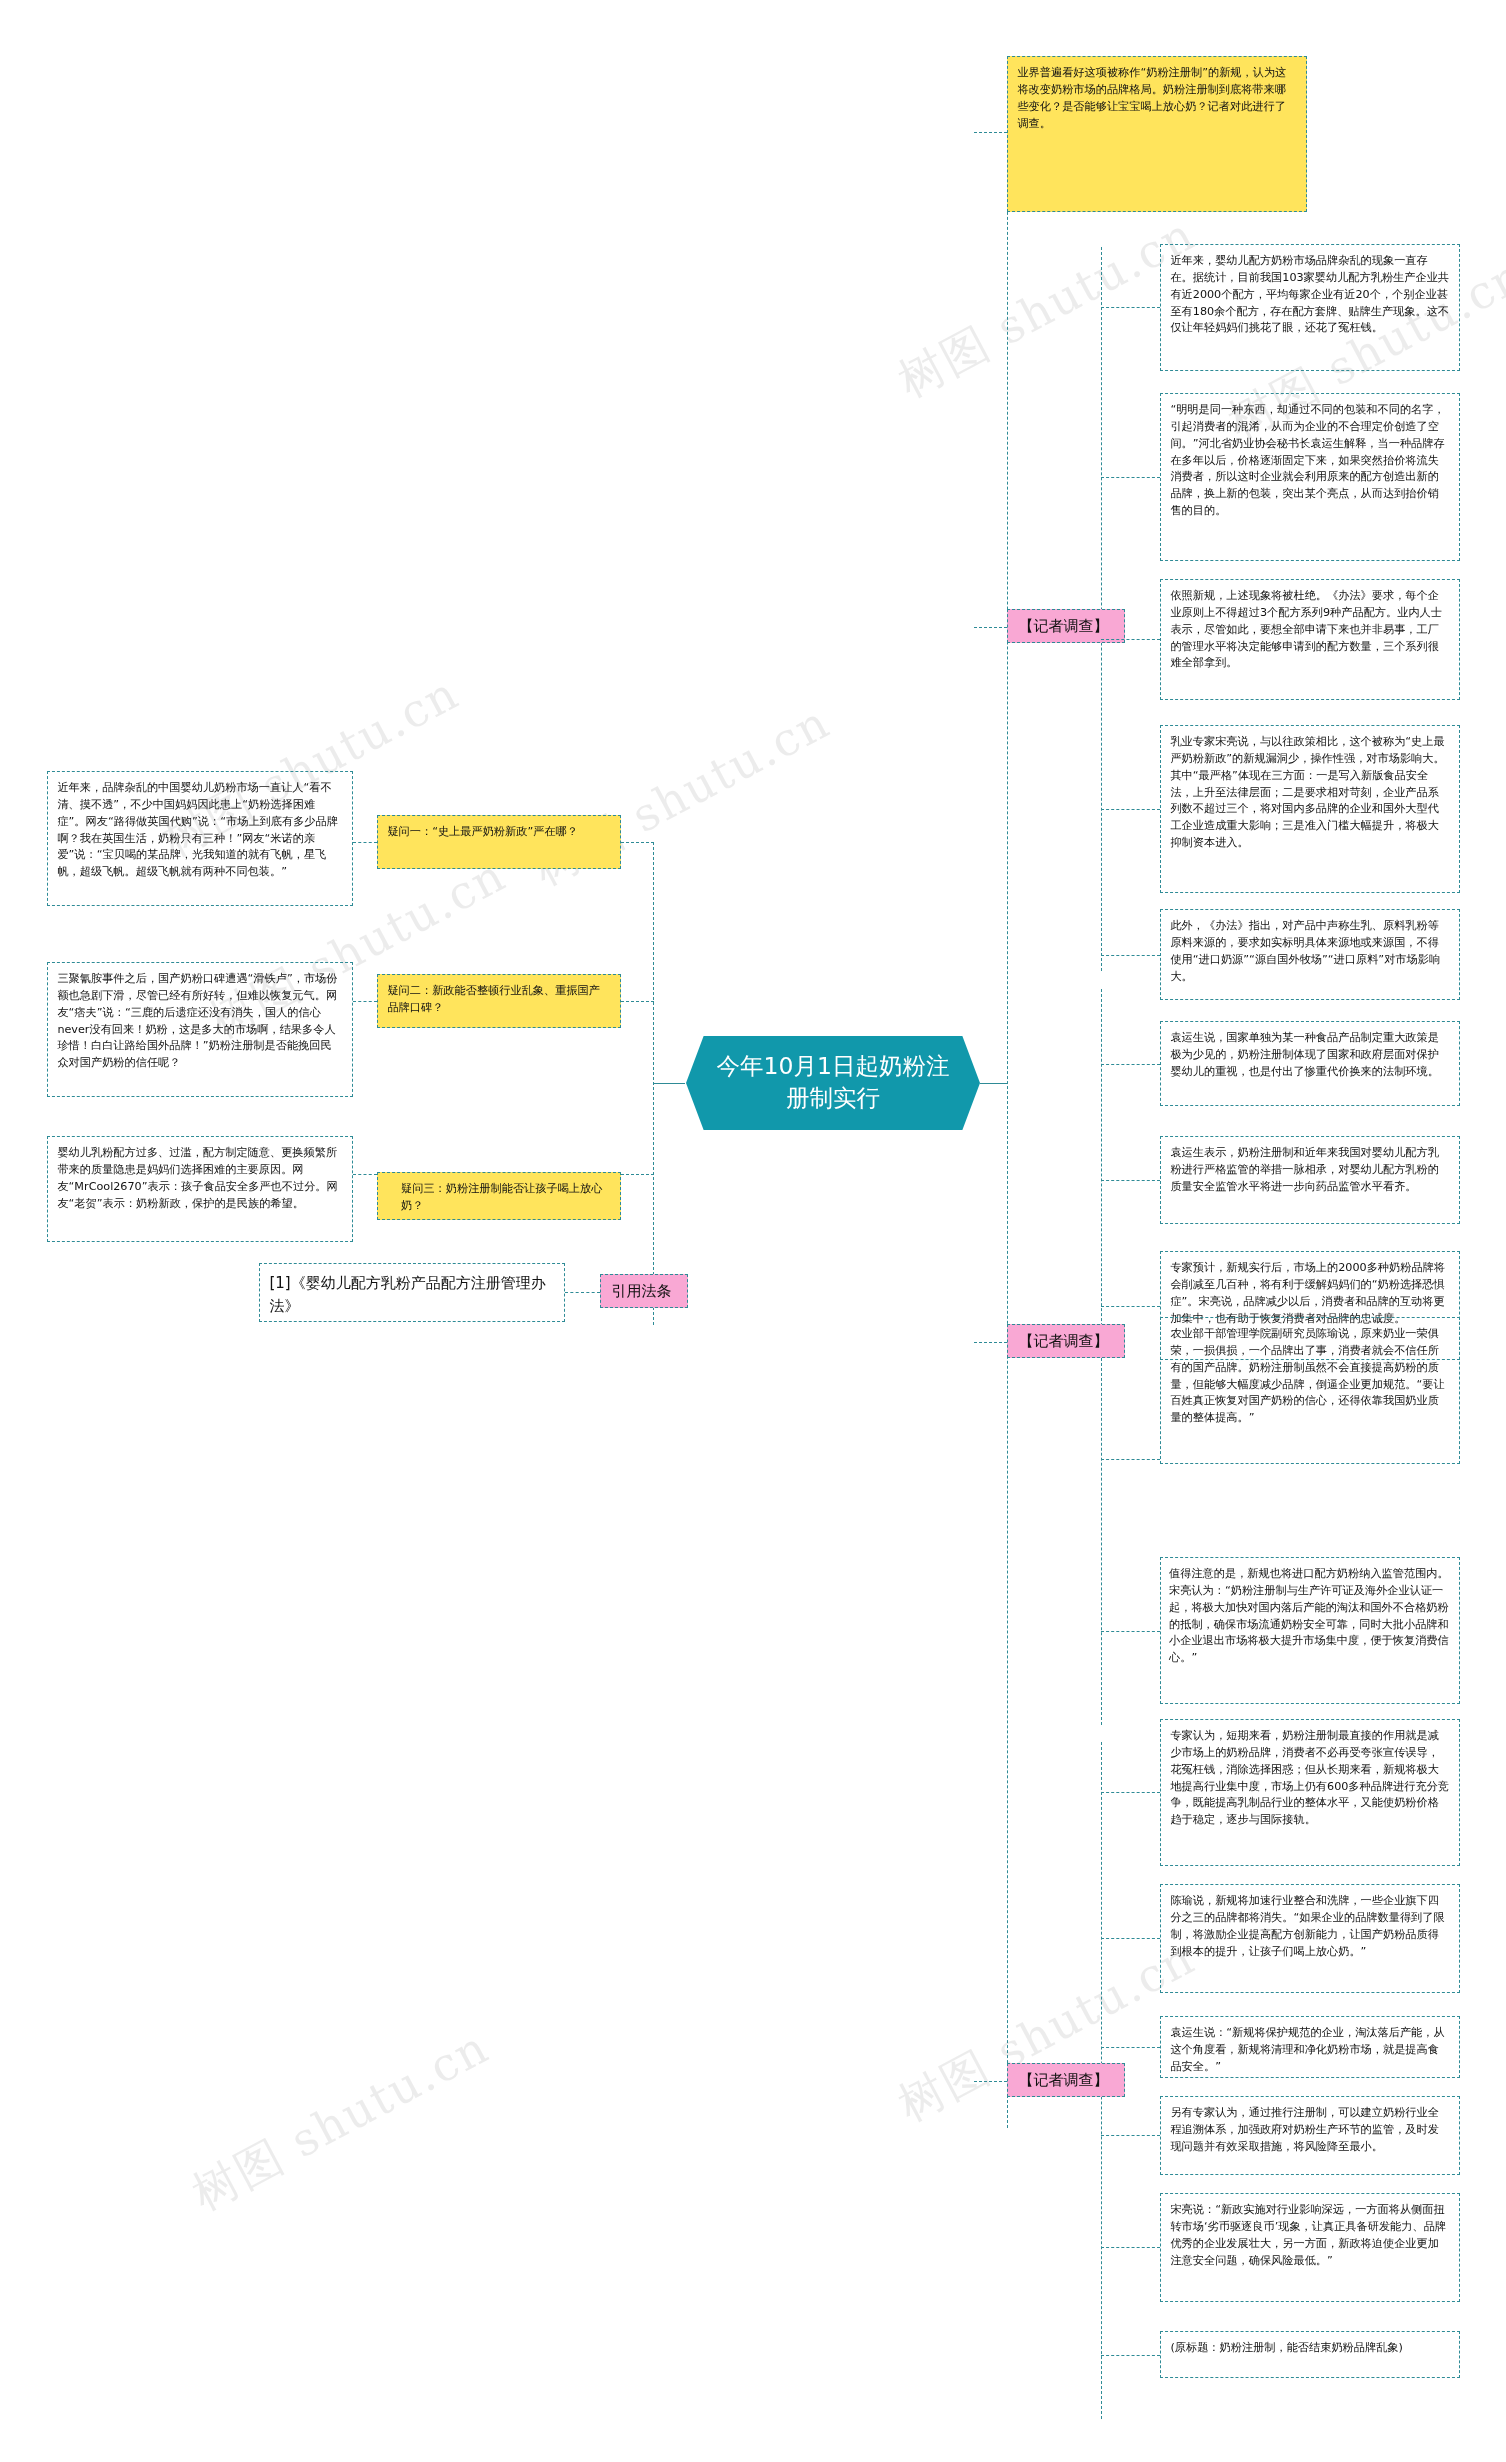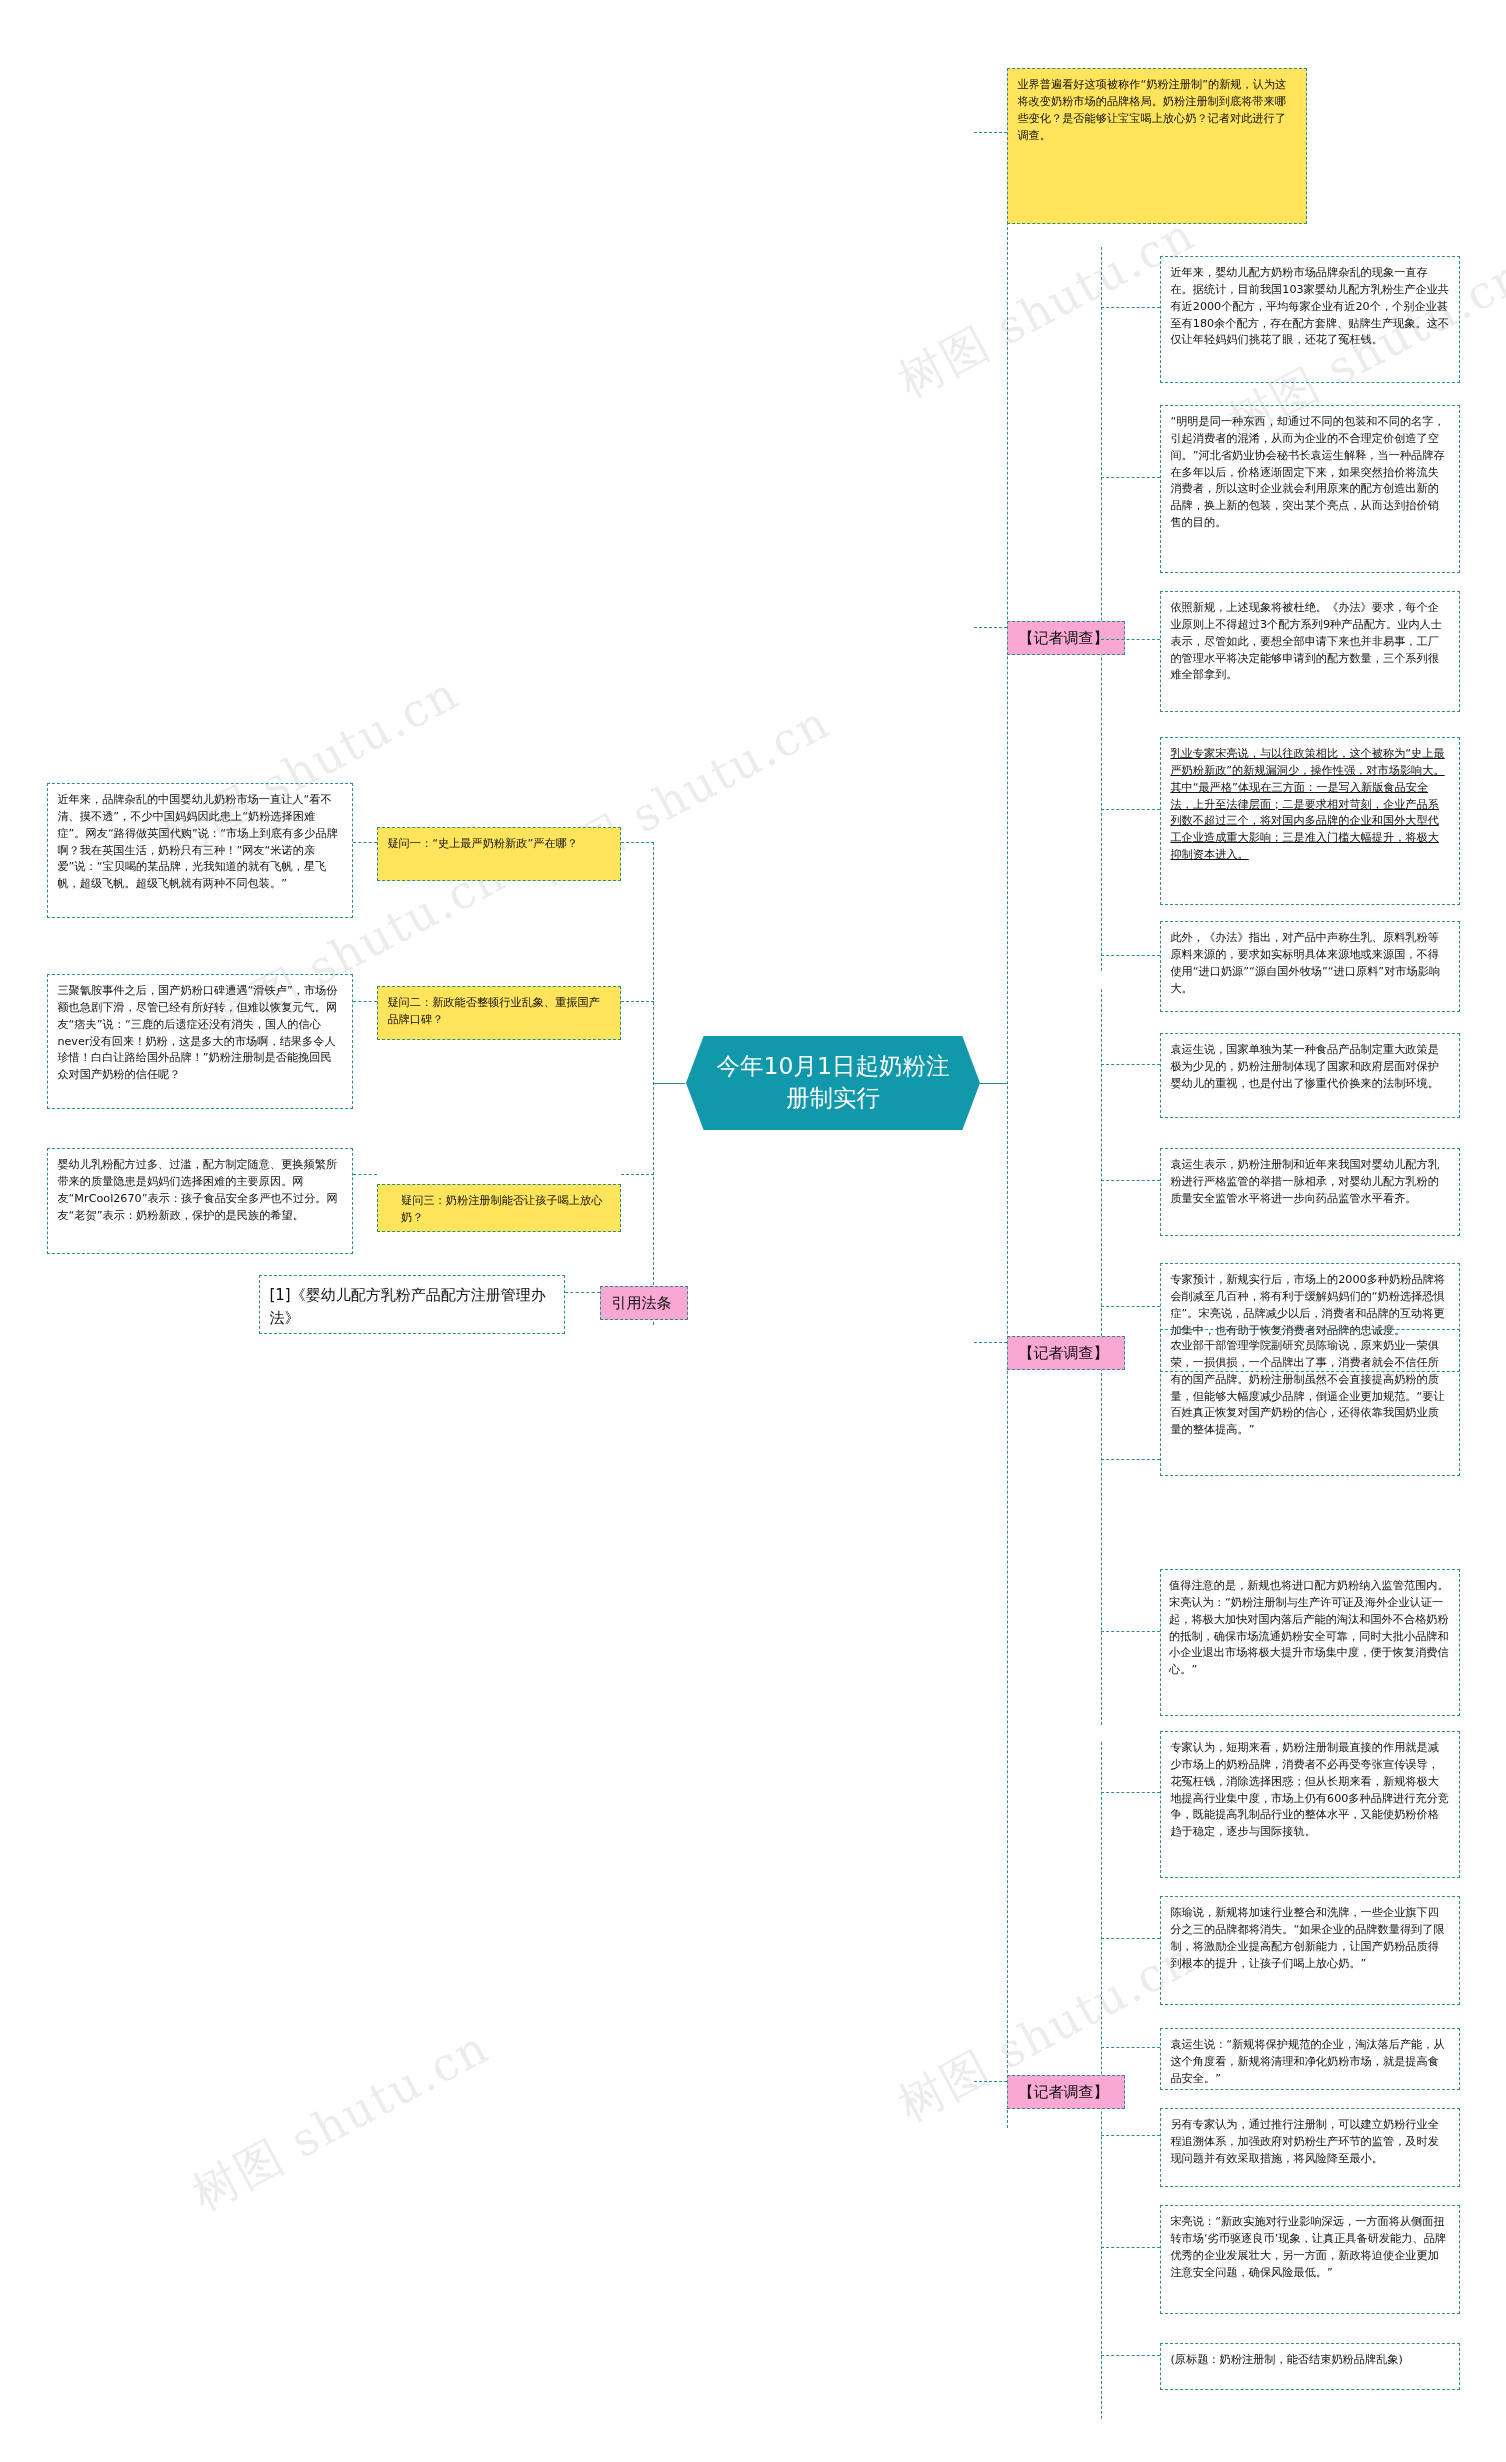--- a/index.html
+++ b/index.html
@@ -15,21 +15,20 @@
     user-select:none;letter-spacing:1.8px;
   }
   
   .node{
     position:absolute;box-sizing:border-box;
     border:1.2px dashed #2e8b96;
     background:transparent;
     color:#111;
     line-height:1.5;
     padding:8.2px 9.4px;
-    margin-top:12px;
   }
   .node.text{font-size:11.2px;}
   .node.yellow{background:#ffe45c;border-color:#2e8b96;}
   .node.label{background:#f9a8d4;font-size:15px;padding:5.9px 10.6px;display:flex;align-items:center;}
   .node.cite{font-size:15px;}
   
   .central{
     position:absolute;
     background:#1198ab;color:#ffffff;
     font-size:23.5px;line-height:1.35;
@@ -148,21 +147,21 @@
 <div class="node text" style="left:1160px;top:393px;width:300px;height:168px;">
   <span>“明明是同一种东西，却通过不同的包装和不同的名字，引起消费者的混淆，从而为企业的不合理定价创造了空间。”河北省奶业协会秘书长袁运生解释，当一种品牌存在多年以后，价格逐渐固定下来，如果突然抬价将流失消费者，所以这时企业就会利用原来的配方创造出新的品牌，换上新的包装，突出某个亮点，从而达到抬价销售的目的。</span>
 </div>
 <div class="ln dash-h" style="left:1101px;top:477px;width:59px;"></div>
 
 <div class="node text" style="left:1160px;top:579px;width:300px;height:121px;">
   <span>依照新规，上述现象将被杜绝。《办法》要求，每个企业原则上不得超过3个配方系列9种产品配方。业内人士表示，尽管如此，要想全部申请下来也并非易事，工厂的管理水平将决定能够申请到的配方数量，三个系列很难全部拿到。</span>
 </div>
 <div class="ln dash-h" style="left:1101px;top:639px;width:59px;"></div>
 
-<div class="node text" style="left:1160px;top:725px;width:300px;height:168px;text-decoration:underline;">
+<div class="node text" style="left:1160px;top:725px;width:300px;height:168px;">
   <span>乳业专家宋亮说，与以往政策相比，这个被称为“史上最严奶粉新政”的新规漏洞少，操作性强，对市场影响大。其中“最严格”体现在三方面：一是写入新版食品安全法，上升至法律层面；二是要求相对苛刻，企业产品系列数不超过三个，将对国内多品牌的企业和国外大型代工企业造成重大影响；三是准入门槛大幅提升，将极大抑制资本进入。</span>
 </div>
 <div class="ln dash-h" style="left:1101px;top:809px;width:59px;"></div>
 
 <div class="node text" style="left:1160px;top:909px;width:300px;height:91px;">
   <span>此外，《办法》指出，对产品中声称生乳、原料乳粉等原料来源的，要求如实标明具体来源地或来源国，不得使用“进口奶源”“源自国外牧场”“进口原料”对市场影响大。</span>
 </div>
 <div class="ln dash-h" style="left:1101px;top:955px;width:59px;"></div>
 
 <div class="node text" style="left:1160px;top:1021px;width:300px;height:85px;">

